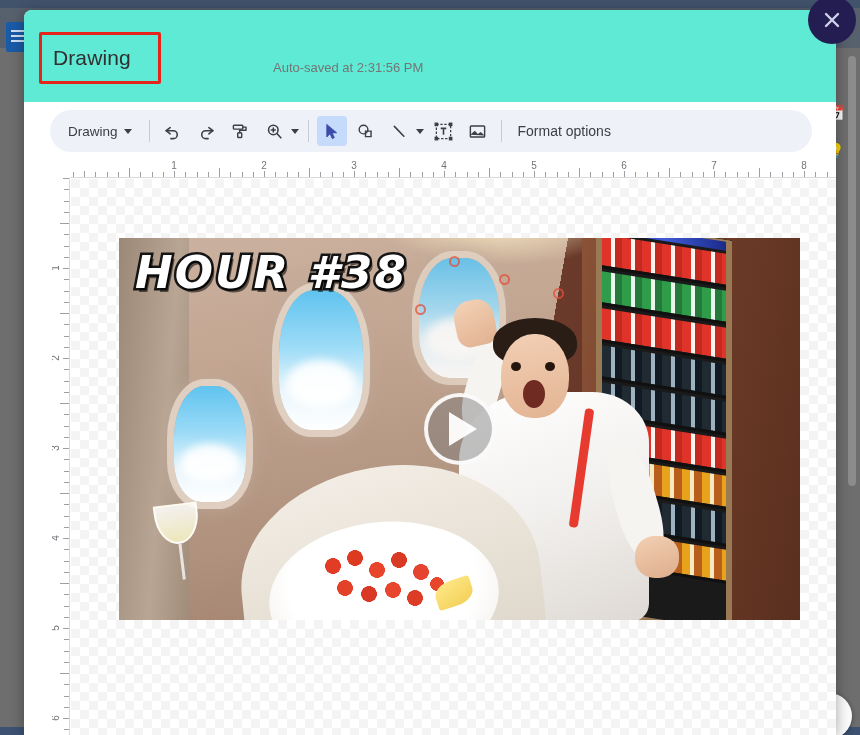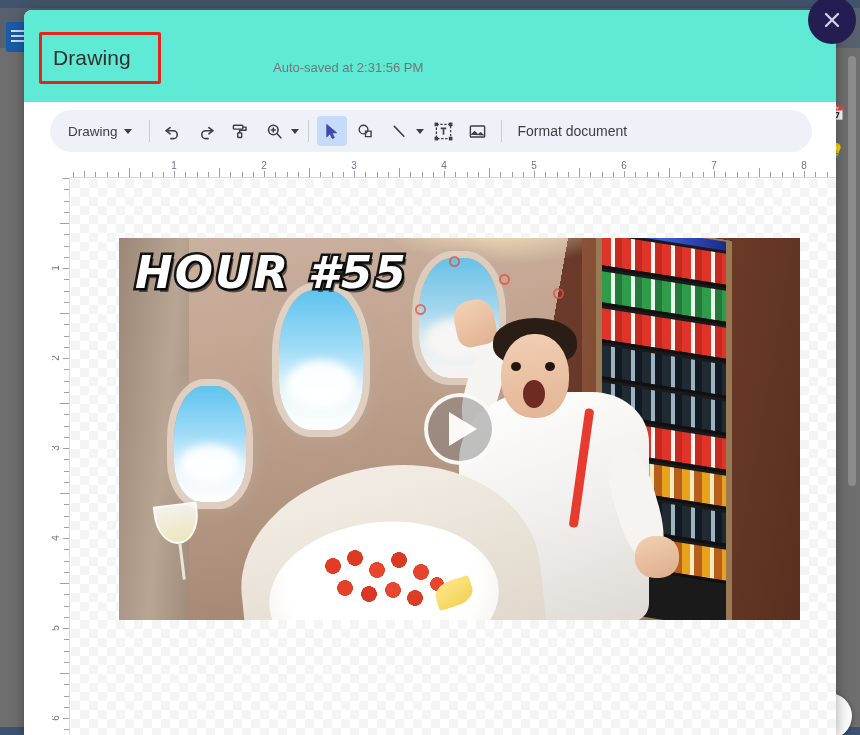--- a/index.html
+++ b/index.html
@@ -679,21 +679,21 @@
 
       <div class="tb-btn">
         <svg width="19" height="19" viewBox="0 0 24 24" fill="none" stroke="#3c4043" stroke-width="1.8">
           <rect x="3" y="5" width="18" height="14" rx="1"></rect>
           <path d="M3 16 L8.5 11 L12.5 15 L16 12.5 L21 17" fill="#3c4043" stroke="none"></path>
         </svg>
       </div>
 
       <div class="tb-sep"></div>
 
-      <div class="tb-label">Format document</div>
+      <div class="tb-label">Format options</div>
     </div>
 
     <div class="ruler-h">
         <div class="tick minor" style="left: 2.75px;"></div>
         <div class="tick num-tick" style="left: 14px;"></div>
         <div class="tick minor" style="left: 25.25px;"></div>
         <div class="tick minor" style="left: 36.5px;"></div>
         <div class="tick minor" style="left: 47.75px;"></div>
         <div class="tick major" style="left: 59px;"></div>
         <div class="tick minor" style="left: 70.25px;"></div>
@@ -876,21 +876,21 @@
           <div class="arm-r"></div>
           <div class="hand-r"></div>
         </div>
 
         <div class="tray"></div>
         <div class="wineglass"></div>
         <div class="plate"></div>
         <div class="tomatoes"></div>
         <div class="lemon"></div>
 
-        <div class="hour-text">HOUR #55</div>
+        <div class="hour-text">HOUR #38</div>
 
         <div class="play-btn">
           <div class="play-tri"></div>
         </div>
       </div>
     </div>
   </div>
 
   <div class="close-circle">
     <svg width="24" height="24" viewBox="0 0 24 24" stroke="#cfd2e8" stroke-width="2.4" stroke-linecap="round">

